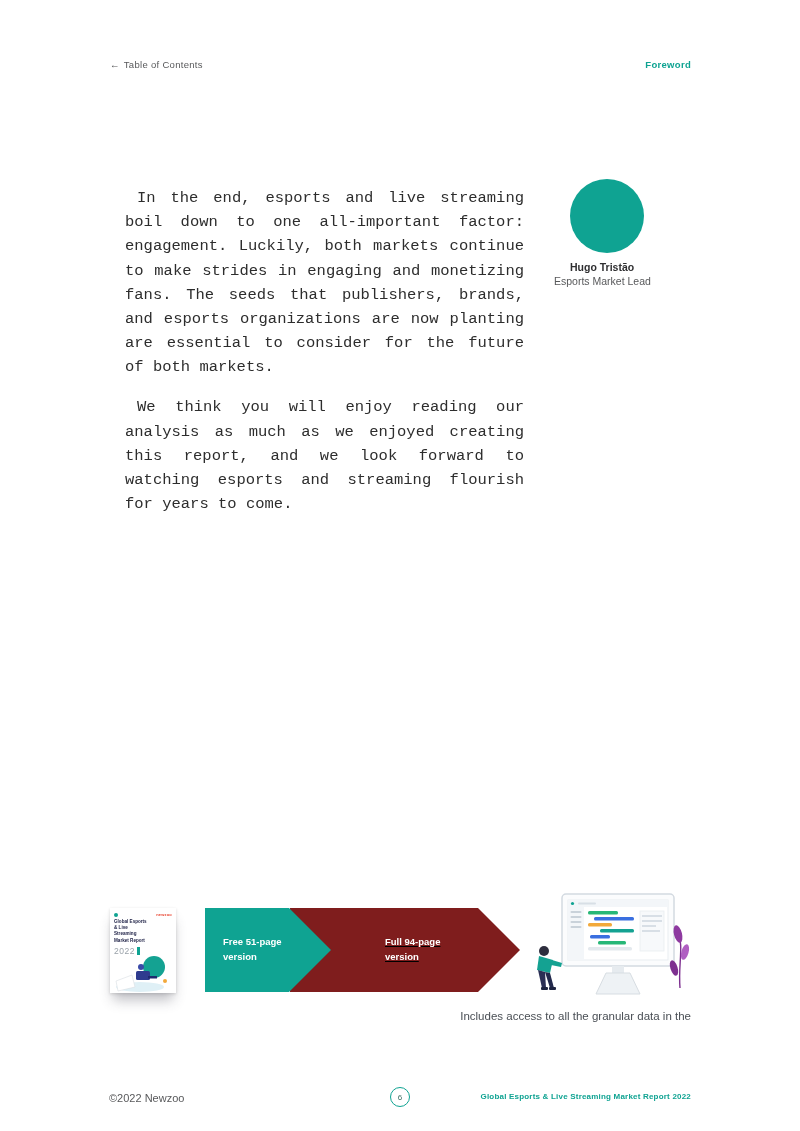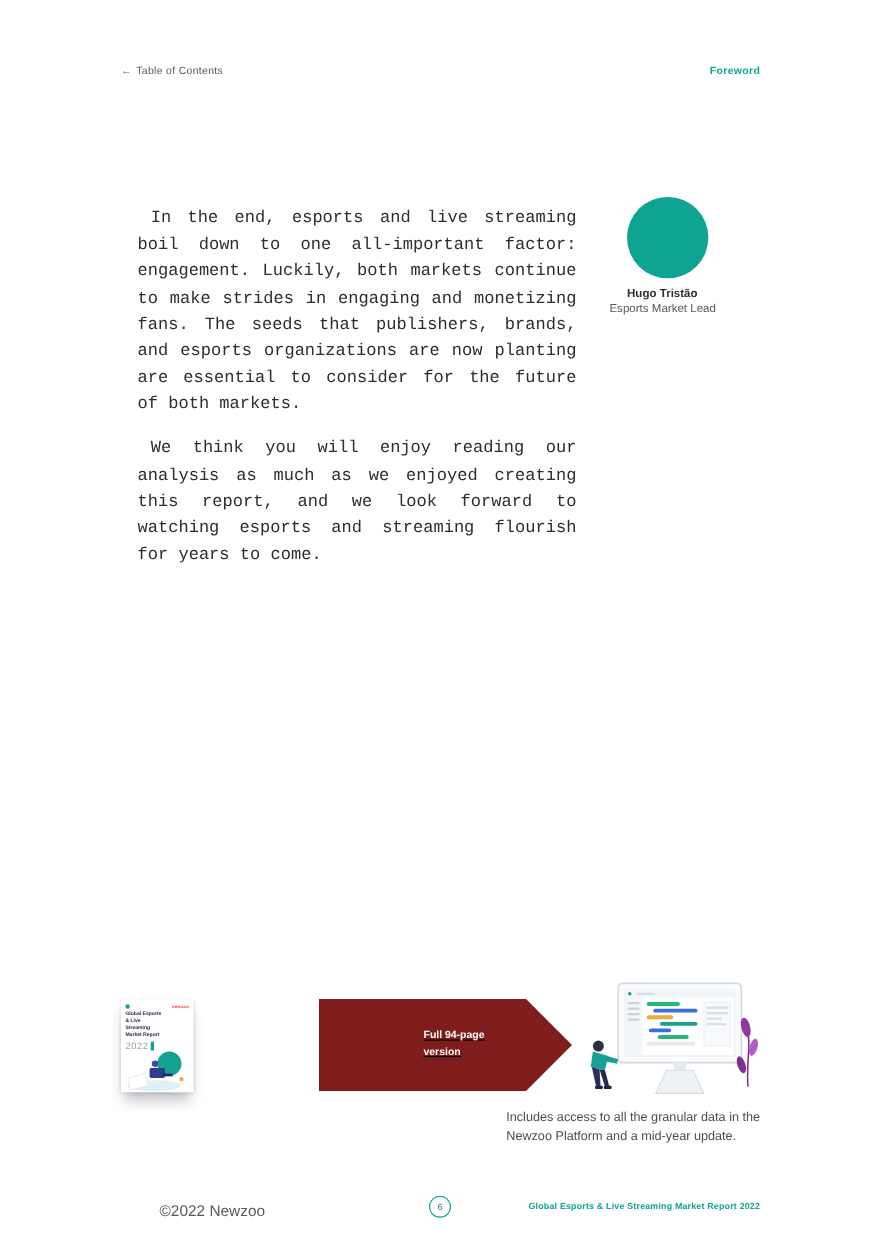--- a/index.html
+++ b/index.html
@@ -72,21 +72,21 @@
   .banner-blue .banner-label { margin-left: 95px; }
 
   .monitor { position: absolute; left: 528px; top: 890px; width: 170px; height: 112px; z-index: 3; }
 
   .promo-caption {
     position: absolute; right: 109px; top: 1008px;
     font-size: 11.5px; color: #4a4f55; text-align: left; line-height: 1.45;
   }
 
   
-  .footer-copy { position: absolute; left: 109px; top: 1092px; font-size: 14px; color: #58595B; margin-left: 36px; }
+  .footer-copy { position: absolute; left: 109px; top: 1092px; font-size: 11px; color: #58595B; }
   .page-badge {
     position: absolute; left: 390px; top: 1087px; width: 20px; height: 20px;
     border: 1px solid #0FA392; border-radius: 50%;
     display: flex; align-items: center; justify-content: center;
     font-size: 8px; color: #3c6e64;
   }
   .footer-title { position: absolute; right: 109px; top: 1092px; font-size: 8px; font-weight: bold; color: #0FA392; letter-spacing: .2px; text-align: right; }
 </style>
 </head>
 <body>
@@ -125,20 +125,23 @@
       <rect x="26" y="18" width="14" height="9" rx="1.5" fill="#2f3b8f"></rect>
       <circle cx="31" cy="14" r="3" fill="#3a4aa8"></circle>
       <rect x="38" y="23" width="9" height="2.5" fill="#1f2a6e"></rect>
       <circle cx="55" cy="28" r="2" fill="#f2a93b"></circle>
     </svg>
   </div>
 
   <div class="arrow-banner banner-blue">
     <span class="banner-label">Full 94-page version</span>
   </div>
+  <div class="arrow-banner banner-teal">
+    <span class="banner-label">Free 51-page version</span>
+  </div>
 
   <svg class="monitor" viewBox="0 0 170 112">
 
     <rect x="34" y="4" width="112" height="72" rx="4" fill="#fbfcfd" stroke="#d3dae1" stroke-width="1.5"></rect>
     <rect x="40" y="10" width="100" height="60" fill="#ffffff" stroke="#e9edf1" stroke-width="1"></rect>
     <rect x="40" y="10" width="100" height="7" fill="#f3f6f9"></rect>
     <circle cx="44.5" cy="13.5" r="1.6" fill="#0FA392"></circle>
     <rect x="50" y="12.5" width="18" height="2" rx="1" fill="#d8dfe6"></rect>
 
     <rect x="40" y="17" width="16" height="53" fill="#f3f6f9"></rect>
@@ -173,21 +176,20 @@
     <rect x="21" y="97" width="7" height="3" rx="1" fill="#1d2340"></rect>
 
     <path d="M152,98 C150,74 156,58 150,40" stroke="#7e3090" stroke-width="1.4" fill="none"></path>
     <ellipse cx="150" cy="44" rx="4" ry="9" fill="#8e3aa0" transform="rotate(-14 150 44)"></ellipse>
     <ellipse cx="157" cy="62" rx="3.6" ry="8" fill="#b05ec2" transform="rotate(16 157 62)"></ellipse>
     <ellipse cx="146" cy="78" rx="3.6" ry="8" fill="#7e3090" transform="rotate(-18 146 78)"></ellipse>
   </svg>
 
   <div class="promo-caption">
     <div>Includes access to all the granular data in the</div>
-    <div>Newzoo Platform and a mid-year update.</div>
   </div>
 
   <span class="footer-copy">©2022 Newzoo</span>
   <span class="page-badge">
     <span>6</span>
   </span>
   <span class="footer-title">Global Esports &amp; Live Streaming Market Report 2022</span>
 
 </div>
 

